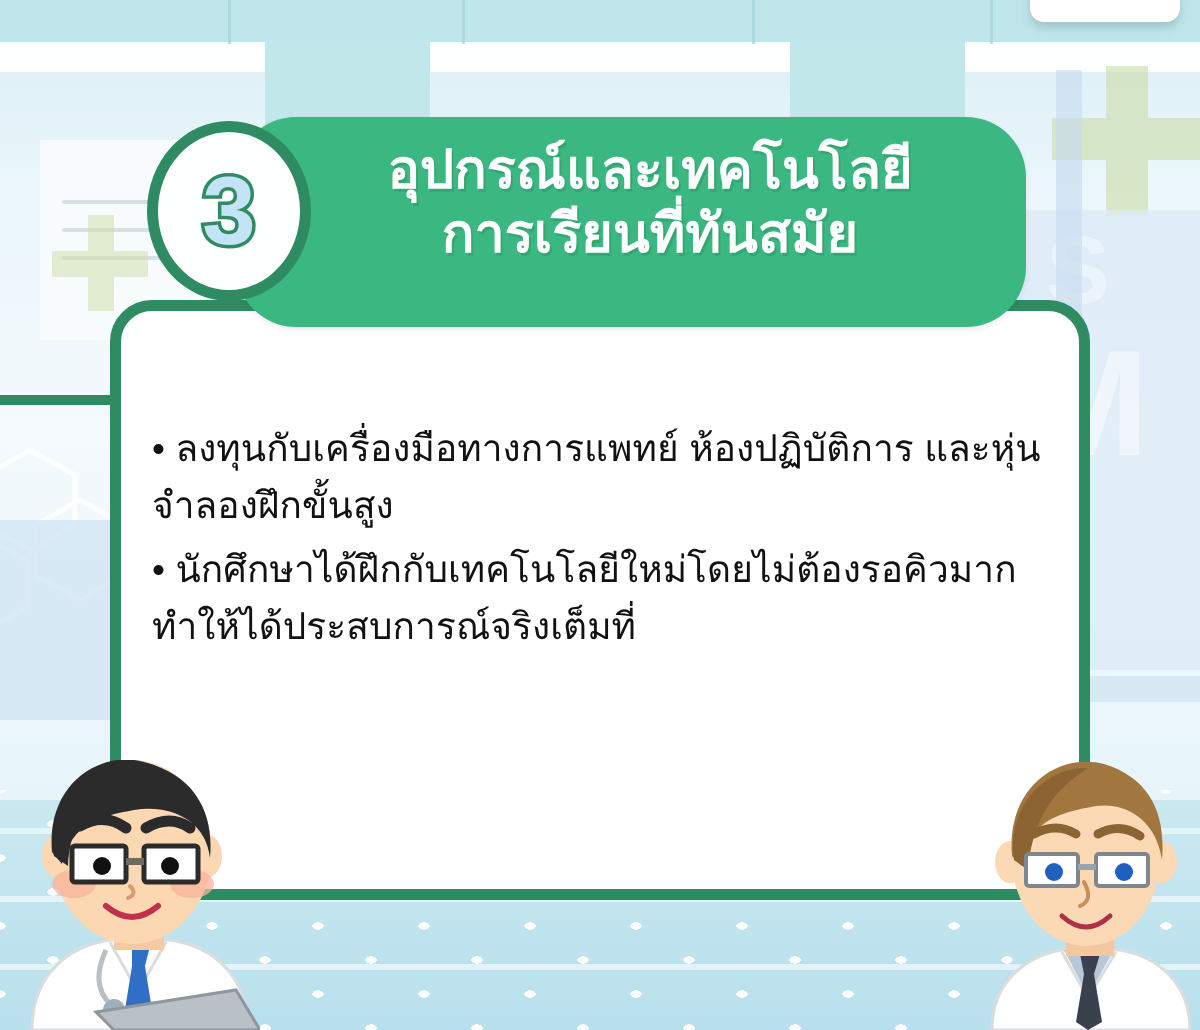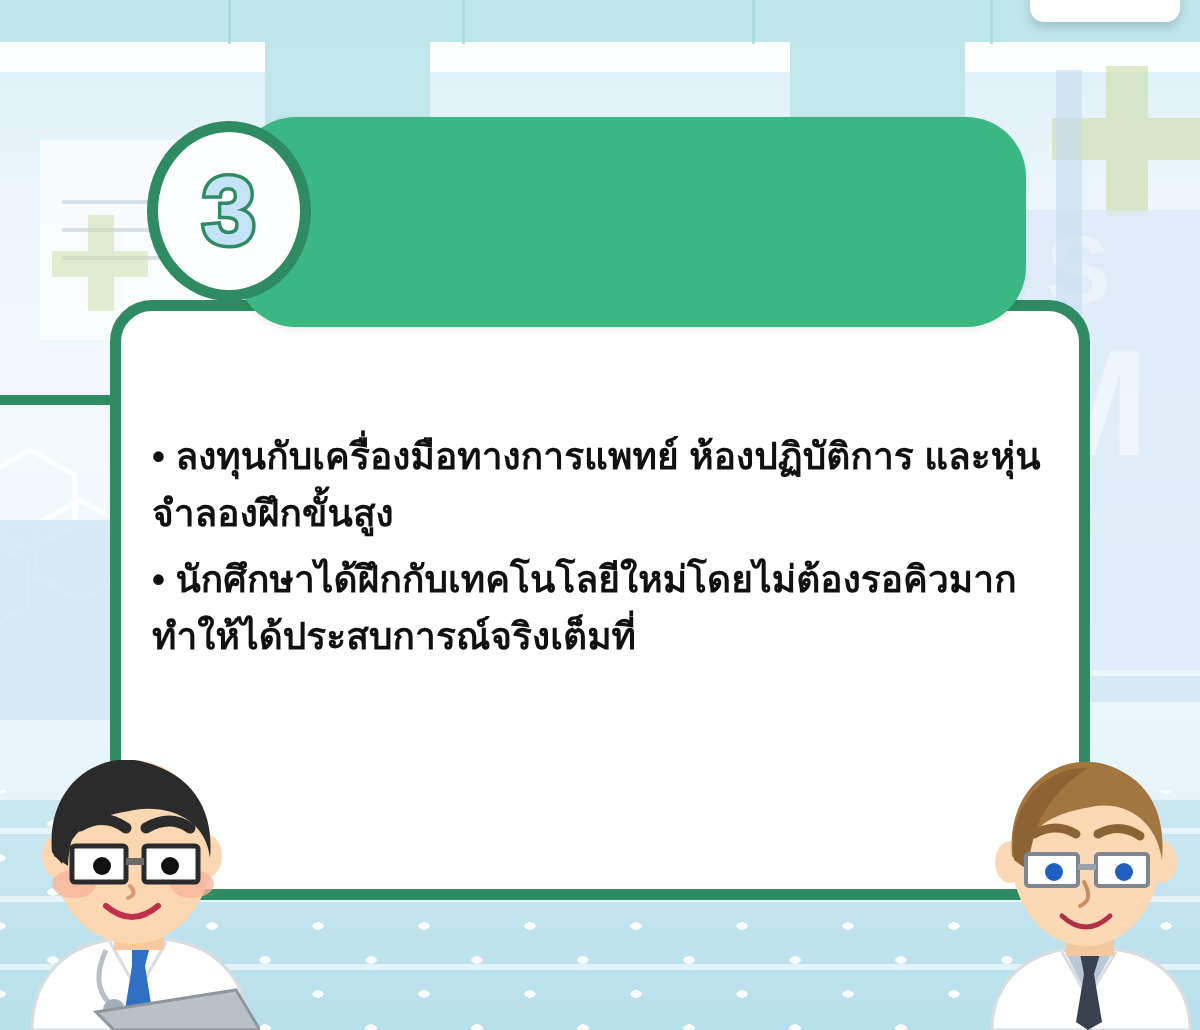--- a/index.html
+++ b/index.html
@@ -42,21 +42,21 @@
   .topcard{position:absolute;right:20px;top:-44px;width:150px;height:66px;background:#ffffff;border-radius:14px;
      box-shadow:0 6px 10px rgba(90,110,125,.28);}
 
   
   .card{position:absolute;left:110px;top:300px;width:980px;height:600px;
         background:#ffffff;border:11px solid #2e8b62;border-radius:42px;box-sizing:border-box;}
   .card-body{position:absolute;left:152px;top:420px;width:920px;}
   .bullet-line{
      color:#111111;font-size:37px;line-height:1.55;
      font-family:"Liberation Sans","DejaVu Sans",sans-serif;
-     font-weight:700;letter-spacing:.1px;white-space:pre-wrap;margin:8px 0 6px 0;
+     font-weight:400;letter-spacing:.1px;white-space:pre-wrap;margin:0 0 6px 0;
   }
 
   
   .header-pill{position:absolute;left:236px;top:117px;width:790px;height:210px;
      background:#3bb881;border-radius:60px;box-shadow:0 3px 6px rgba(0,0,0,.07);}
   .header-text{position:absolute;left:300px;top:138px;width:700px;text-align:center;
      color:#ffffff;font-size:54px;font-weight:700;line-height:1.18;
      text-shadow:2px 3px 0 rgba(0,0,0,.10);}
   .header-text div{white-space:nowrap;}
 
@@ -139,20 +139,24 @@
   <div class="dots"></div>
 
   <div class="card"></div>
 
   <div class="card-body">
     <p class="bullet-line">• ลงทุนกับเครื่องมือทางการแพทย์ ห้องปฏิบัติการ และหุ่นจำลองฝึกขั้นสูง</p>
     <p class="bullet-line">• นักศึกษาได้ฝึกกับเทคโนโลยีใหม่โดยไม่ต้องรอคิวมาก ทำให้ได้ประสบการณ์จริงเต็มที่</p>
   </div>
 
   <div class="header-pill"></div>
+  <div class="header-text">
+    <div>อุปกรณ์และเทคโนโลยี</div>
+    <div>การเรียนที่ทันสมัย</div>
+  </div>
 
   <div class="badge">
     <span class="badge-num">3</span>
   </div>
 
   <div class="doc" style="left:10px;width:250px;height:270px;">
     <svg width="250" height="270" viewBox="0 0 250 270">
 
       <path d="M22 270 C22 215 58 186 100 180 L160 180 C202 186 238 215 238 270 Z" fill="#ffffff" stroke="#d9dde0" stroke-width="3"></path>
       <path d="M100 182 L128 232 L156 182" fill="#ffffff" stroke="#d9dde0" stroke-width="3"></path>

